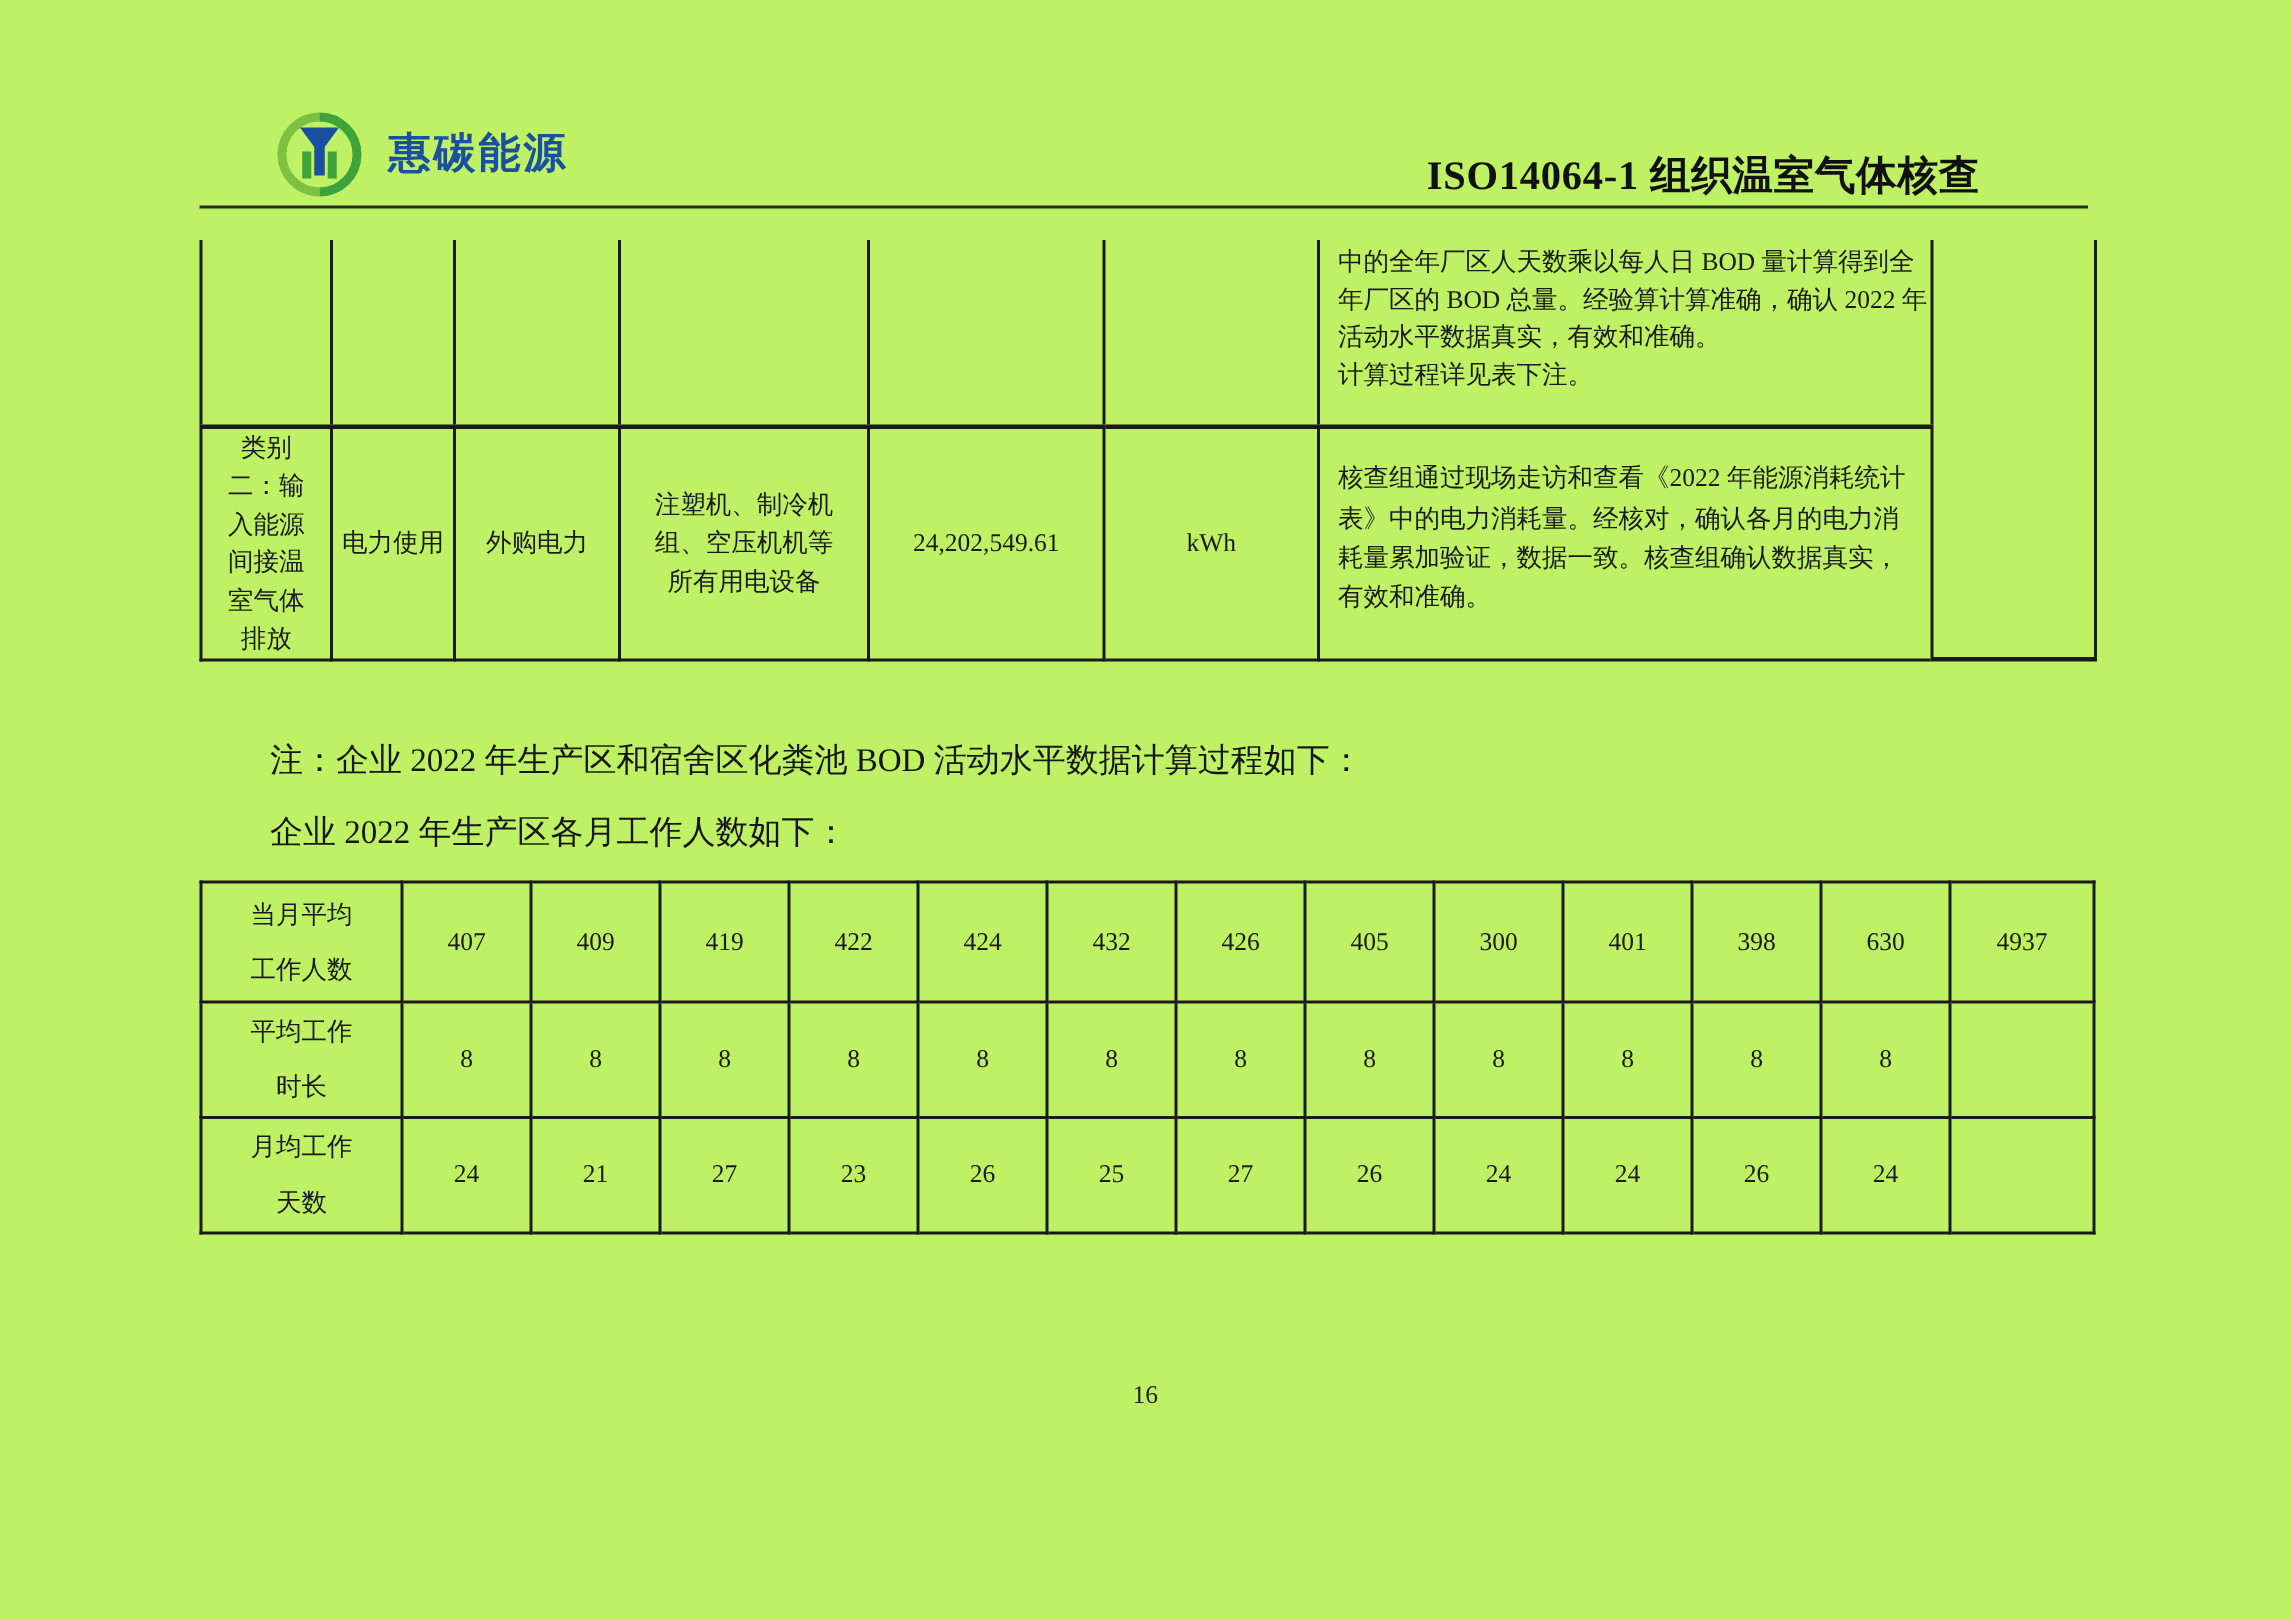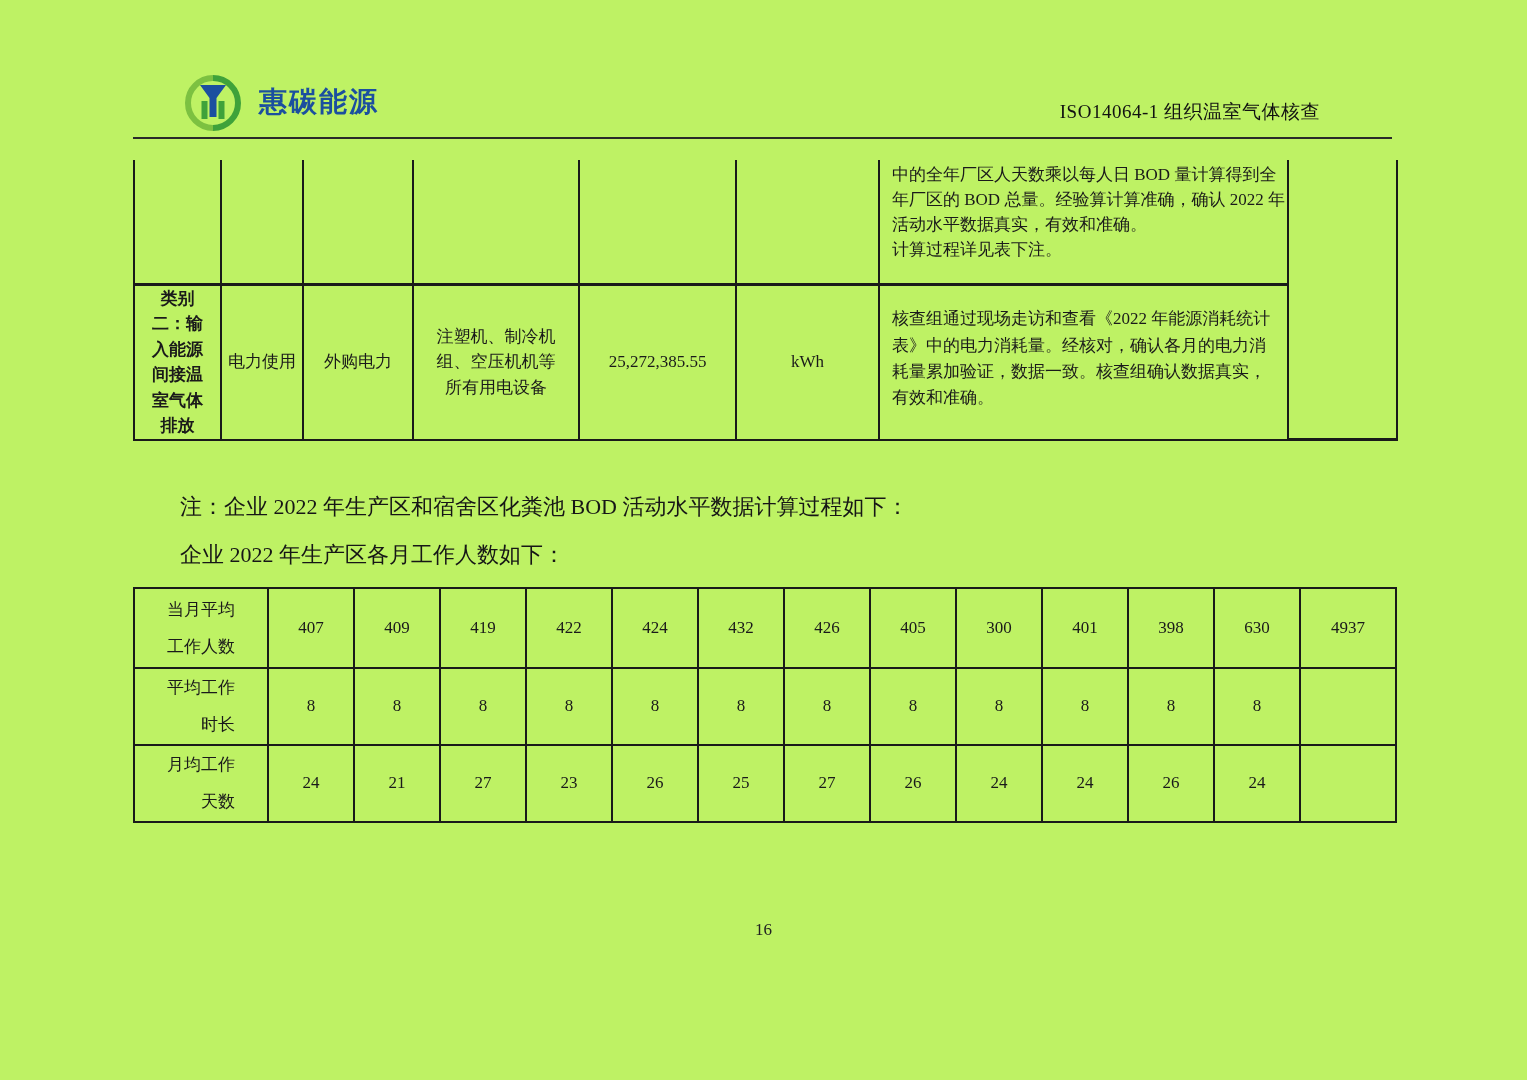--- a/index.html
+++ b/index.html
@@ -11,51 +11,51 @@
   }
   
   .logo-wrap { position:absolute; left:183px; top:72px; display:flex; align-items:center; gap:16px; }
   .logo-wrap svg { width:60px; height:60px; display:block; }
   .logo-text {
     font-family:"Liberation Sans","DejaVu Sans",sans-serif;
     font-size:28px; font-weight:bold; color:var(--brand-blue,#1b4f9f); letter-spacing:2px;
   }
   .doc-title {
     position:absolute; top:99px; right:207px;
-    font-size:19px; font-weight:normal; color:#111; letter-spacing:0.5px;
+    font-size:27px; font-weight:bold; color:#111; letter-spacing:0.5px;
   }
   .header-rule { position:absolute; left:133px; top:137px; width:1259px; border-top:2px solid #2a2a2a; }
 
   
   table { border-collapse:collapse; table-layout:fixed; }
   .t1 { position:absolute; left:133px; top:160px; width:1263px; font-size:17px; }
   .t1 td { border:2px solid #1a1a1a; overflow:hidden; }
   .t1 tr.r1 td { border-top:none; border-bottom:3px solid #1a1a1a; }
   .t1 tr.r1 { height:124px; }
   .t1 tr.r2 { height:153px; }
   .t1 td.lastcol { border-bottom:2px solid #1a1a1a; }
   .t1 .verif { padding:3px 0 3px 12px; line-height:1.47; text-align:left; vertical-align:top; }
   .t1 .verif.mid { vertical-align:middle; padding:0 10px 6px 12px; line-height:1.55; }
   .t1 .center { text-align:center; vertical-align:middle; line-height:1.5; }
-  .t1 .cat { padding:0 10px;font-weight:bold; }
+  .t1 .cat { padding:0 10px; }
   .t1 .fac { padding:16px 18px; }
 
   
   .note { position:absolute; left:180px; font-size:22px; color:#161616; white-space:nowrap; }
   .note1 { top:492px; }
   .note2 { top:540px; }
 
   
   .t2 { position:absolute; left:133px; top:587px; width:1262px; font-size:17px; }
   .t2 td { border:2px solid #1a1a1a; text-align:center; vertical-align:middle; overflow:hidden; }
   .t2 tr.hd { height:36px; }
   .t2 tr.d1 { height:80px; }
   .t2 tr.d2 { height:73px; }
   .t2 tr.d3 { height:74px; }
-  .t2 .rowlabel { padding:0 32px; line-height:2.2;text-align:right; }
+  .t2 .rowlabel { padding:0 32px; line-height:2.2; }
 
   
   .page-number { position:absolute; left:0; right:0; top:920px; text-align:center; font-size:17px; color:#222; }
 </style>
 </head>
 <body>
 
 <div class="page">
 
   <div class="logo-wrap">
@@ -94,21 +94,21 @@
         <div>中的全年厂区人天数乘以每人日 BOD 量计算得到全年厂区的 BOD 总量。经验算计算准确，确认 2022 年活动水平数据真实，有效和准确。</div>
         <div>计算过程详见表下注。</div>
       </td>
       <td class="lastcol" rowspan="2"></td>
     </tr>
     <tr class="r2">
       <td class="center cat">类别二：输入能源间接温室气体排放</td>
       <td class="center">电力使用</td>
       <td class="center">外购电力</td>
       <td class="center fac">注塑机、制冷机组、空压机机等所有用电设备</td>
-      <td class="center">25,272,385.55</td>
+      <td class="center">24,202,549.61</td>
       <td class="center">kWh</td>
       <td class="verif mid">核查组通过现场走访和查看《2022 年能源消耗统计表》中的电力消耗量。经核对，确认各月的电力消耗量累加验证，数据一致。核查组确认数据真实，有效和准确。</td>
     </tr>
   </tbody>
     </table>
 
   <div class="note note1">注：企业 2022 年生产区和宿舍区化粪池 BOD 活动水平数据计算过程如下：</div>
   <div class="note note2">企业 2022 年生产区各月工作人数如下：</div>
 
   <table class="t2">

